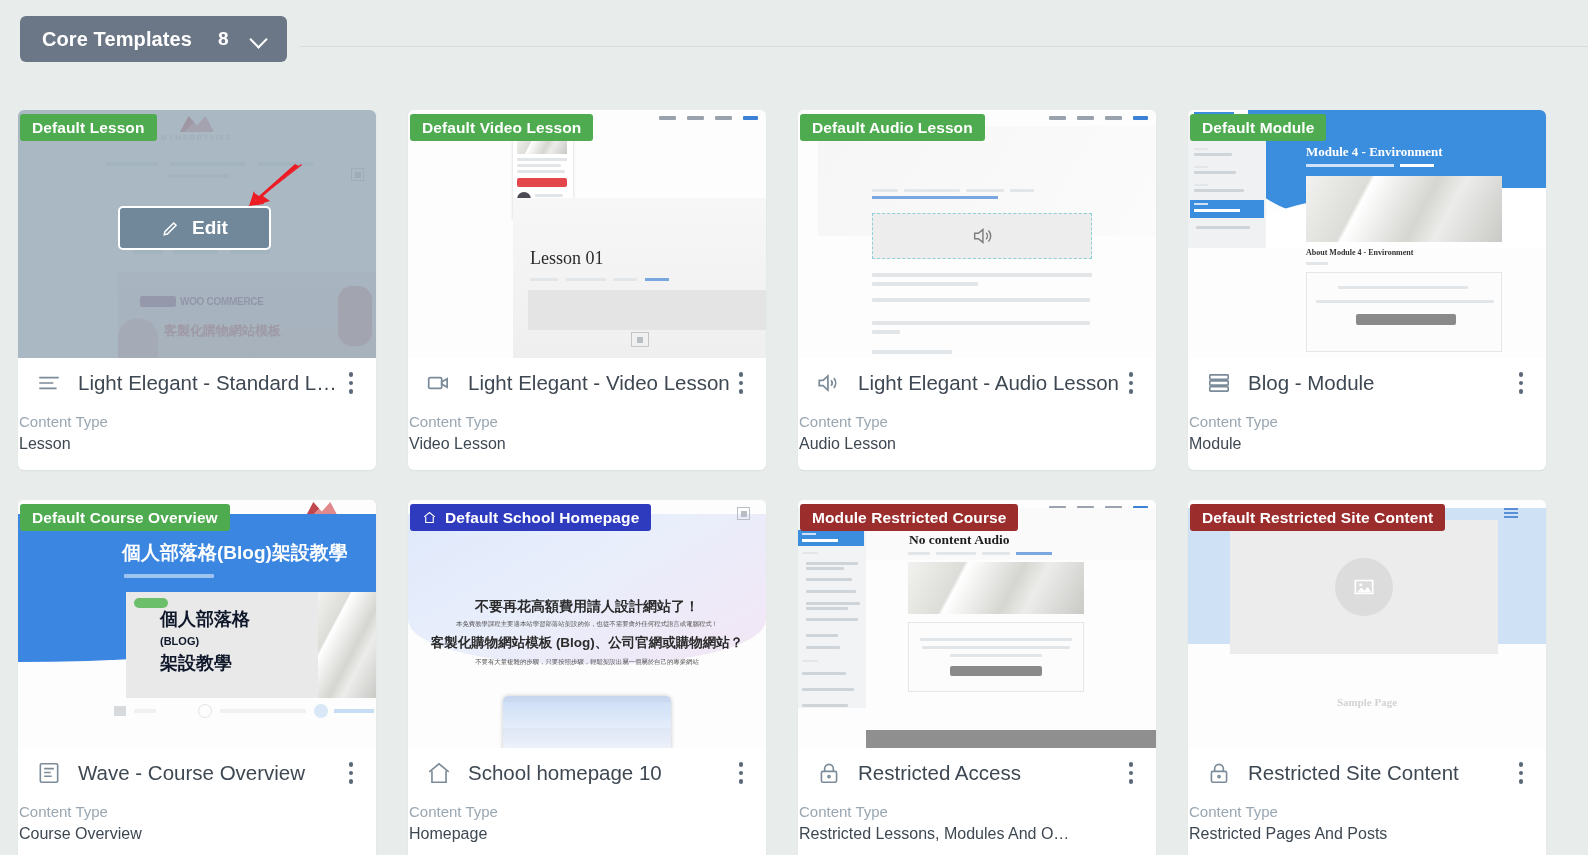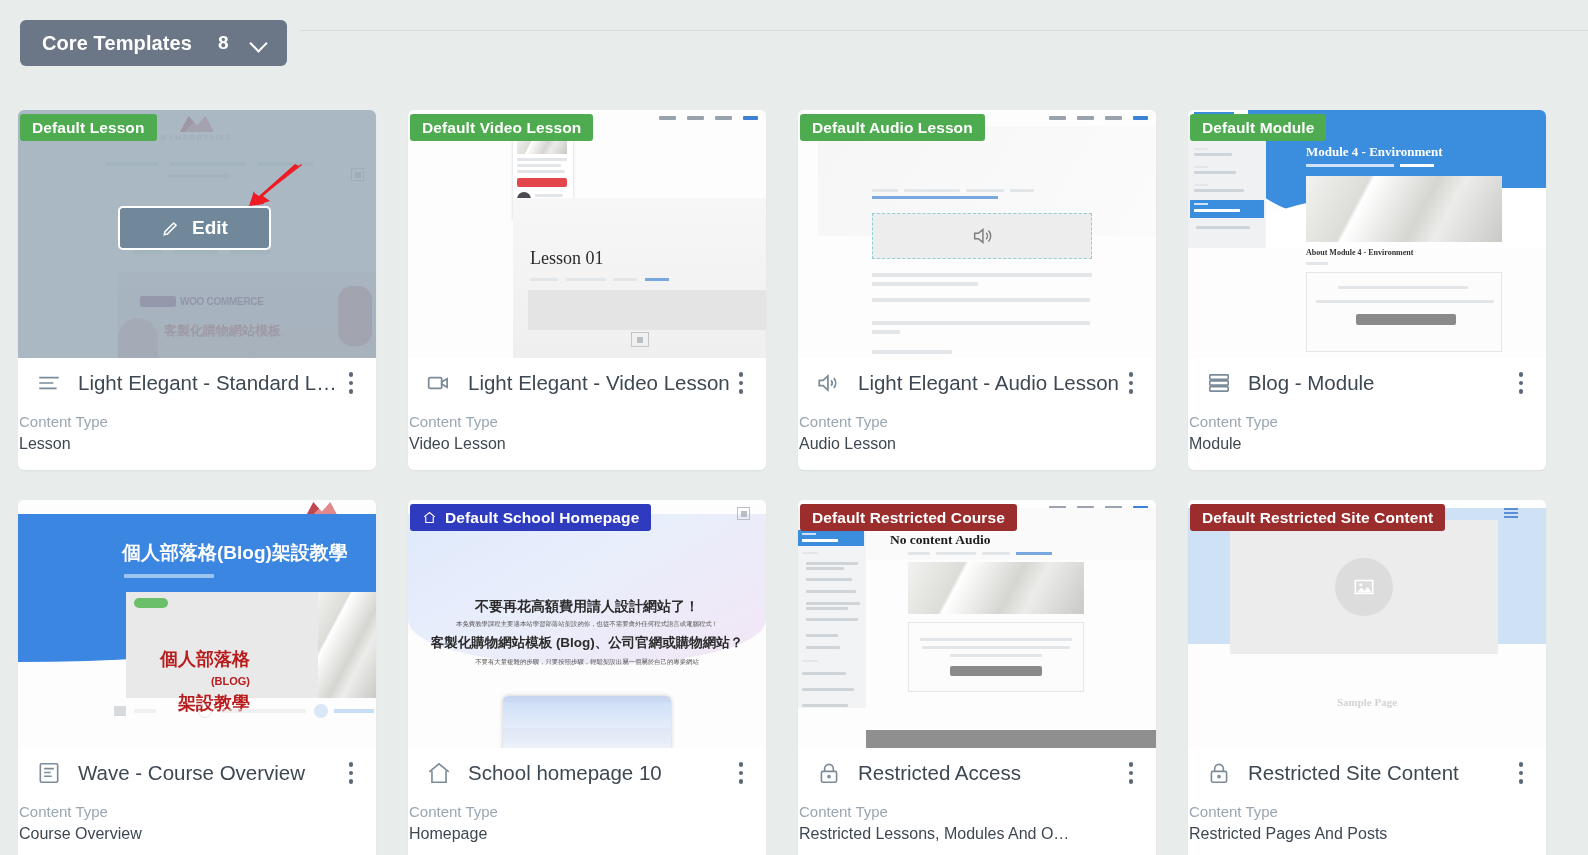--- a/index.html
+++ b/index.html
@@ -5,23 +5,23 @@
   * { box-sizing: border-box; margin: 0; padding: 0; }
   html, body {
     width: 1588px; height: 855px;
     background: #e8edec;
     font-family: "Liberation Sans", sans-serif;
     overflow: hidden;
   }
 
   
   .toolbar {
-    position: absolute; top: 0; left: 0;
+    position: absolute; top: 16px; left: 0;
     width: 1364px; height: 66px;
-    display: flex; align-items: flex-end;
+    display: flex; align-items: flex-start;
   }
   .group-pill {
     margin-left: 20px;
     height: 46px;
     background: #6b7786;
     border-radius: 6px;
     display: flex; align-items: center;
     padding: 0 20px 0 22px;
     color: #ffffff;
     cursor: pointer;
@@ -244,23 +244,22 @@
     position: absolute; left: 104px; top: 40px;
     font-size: 19px; font-weight: bold; color: #ffffff;
     font-family: "Liberation Sans", sans-serif;
   }
   .c5-card {
     position: absolute; left: 108px; top: 92px; width: 250px; height: 106px;
     background: #e9e9e9;
   }
   .c5-cn {
     position: absolute; left: 128px; top: 104px;
-    font-size: 18px; font-weight: bold; color: #b91c1c; line-height: 22px;
-    text-align: right;
-    margin-top: 40px;
+    font-size: 18px; font-weight: bold; color: #0f172a; line-height: 22px;
+    text-align: left;
   }
 
   
   .c6-bg {
     position: absolute; left: 0; top: 14px; width: 358px; height: 150px;
     background: linear-gradient(150deg,#dfe9fb 0%, #e9eefb 45%, #f3e6f5 100%);
     border-bottom-left-radius: 45% 44px;
     border-bottom-right-radius: 45% 44px;
   }
   .c6-h1 {
@@ -285,21 +284,21 @@
     background: linear-gradient(180deg,#c7d6ef,#eef2fa);
     border-radius: 5px 5px 0 0; box-shadow: 0 0 4px rgba(0,0,0,.22);
   }
 
   
   .c7-sidebar {
     position: absolute; left: 0; top: 8px; width: 68px; height: 200px;
     background: #f2f3f5;
   }
   .c7-head {
-    position: absolute; left: 92px; top: 32px;
+    position: absolute; left: 111px; top: 32px;
     font-family: "Liberation Serif", serif; font-weight: bold;
     font-size: 13.5px; color: #1d1d1d;
   }
   .c7-foot {
     position: absolute; left: 68px; bottom: 0; right: 0; height: 18px;
     background: #8f8f8f;
   }
 
   
   .c8-bg {
@@ -595,20 +594,23 @@
           <div class="photo" style="right:0;top:0;width:58px;height:106px;"></div>
         </div>
         <div class="blur" style="opacity:.55">
           <div style="position:absolute;left:96px;top:206px;width:12px;height:10px;background:#b8bec4;"></div>
           <div class="lineblk" style="left:116px;top:209px;width:22px;height:4px;"></div>
           <div style="position:absolute;left:180px;top:204px;width:14px;height:14px;border-radius:50%;border:1.5px solid #c6ccd1;"></div>
           <div class="lineblk" style="left:202px;top:209px;width:86px;height:4px;"></div>
           <div style="position:absolute;left:296px;top:204px;width:14px;height:14px;border-radius:50%;background:#bcd6f2;"></div>
           <div style="position:absolute;left:316px;top:209px;width:40px;height:4px;background:#9cc4ee;"></div>
         </div>
+      </div>
+      <div class="badge green">
+        <span>Default Course Overview</span>
       </div>
     </div>
     <div class="c-title-row">
       <svg class="t-icon" viewBox="0 0 24 24" fill="none" stroke="#7b8b99" stroke-width="1.5">
         <rect x="4" y="3.5" width="16" height="17" rx="1.2"></rect>
         <path d="M7.5 8h9M7.5 11.5h6M7.5 15h7"></path>
       </svg>
       <span class="c-title">Wave - Course Overview</span>
       <span class="kebab">
           <span></span>
@@ -709,21 +711,21 @@
         </div>
         <div class="photo" style="left:110px;top:62px;width:176px;height:52px;"></div>
         <div style="position:absolute;left:110px;top:122px;width:176px;height:70px;border:1px solid #e6e6e6;background:#fcfcfc;"></div>
         <div class="lineblk blur" style="left:122px;top:138px;width:152px;height:3px;"></div>
         <div class="lineblk blur" style="left:124px;top:146px;width:148px;height:3px;"></div>
         <div class="lineblk blur" style="left:152px;top:154px;width:92px;height:3px;"></div>
         <div style="position:absolute;left:152px;top:166px;width:92px;height:10px;background:#8a8a8a;border-radius:2px;"></div>
         <div class="c7-foot blur"></div>
       </div>
       <div class="badge red">
-        <span>Default Restricted Course</span>
+        <span>Module Restricted Course</span>
       </div>
     </div>
     <div class="c-title-row">
       <svg class="t-icon" viewBox="0 0 24 24" fill="none" stroke="#7b8b99" stroke-width="1.5">
         <rect x="5" y="10.5" width="14" height="10" rx="1.4"></rect>
         <path d="M8 10.5V8a4 4 0 018 0v2.5"></path>
         <circle cx="12" cy="15.3" r="1"></circle>
       </svg>
       <span class="c-title">Restricted Access</span>
       <span class="kebab">

